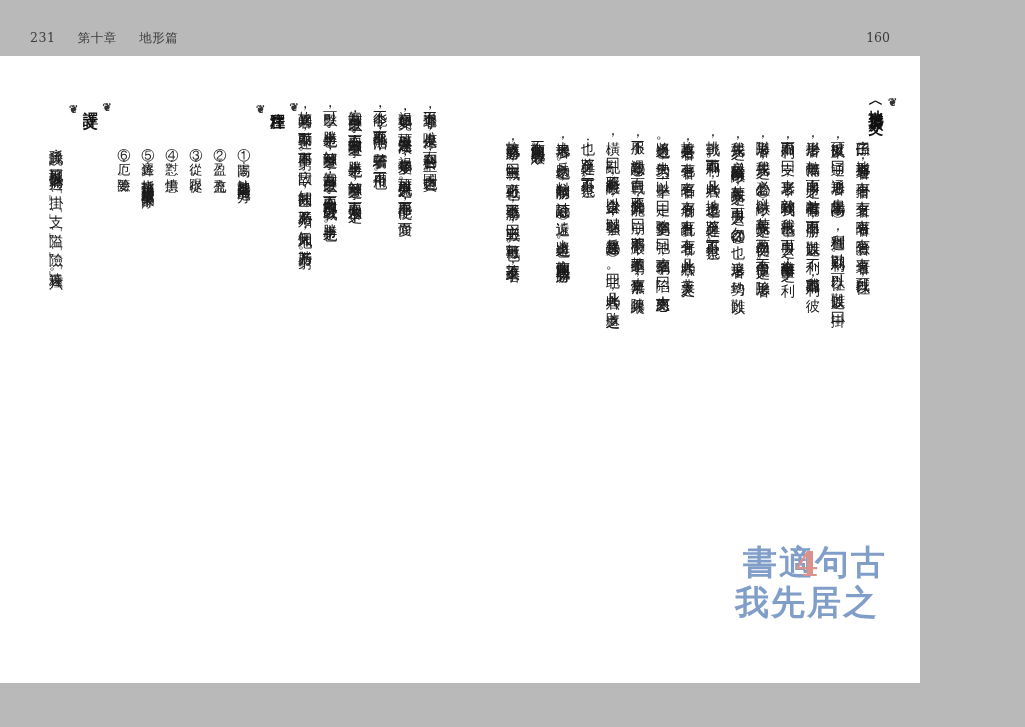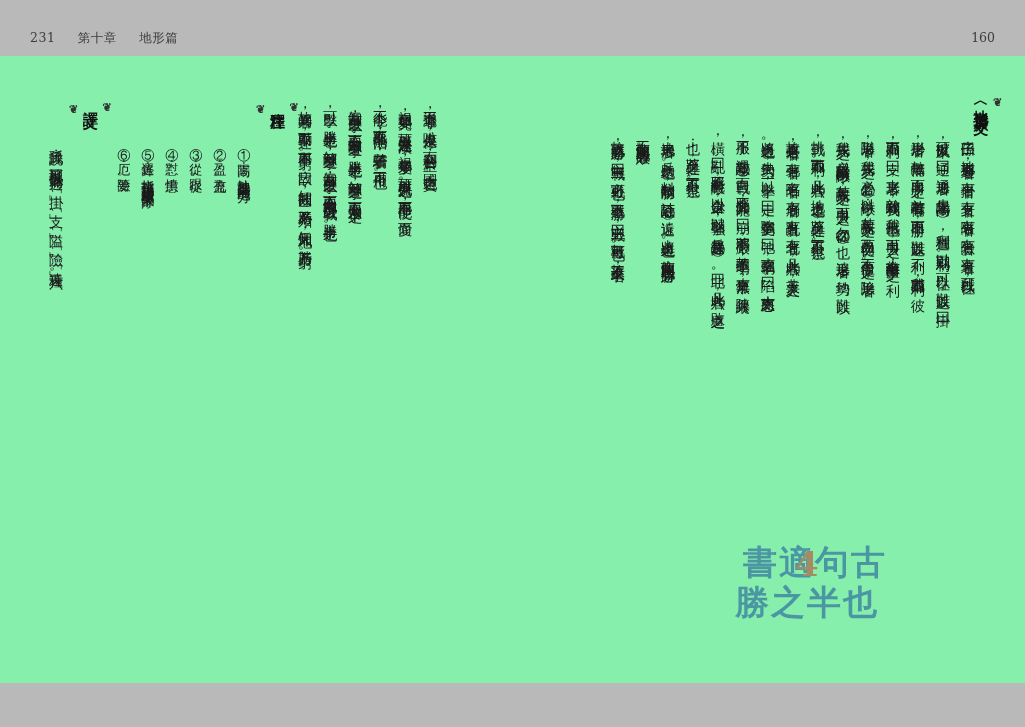--- a/index.html
+++ b/index.html
@@ -5,22 +5,22 @@
   * { box-sizing: border-box; }
   html, body {
     margin: 0; padding: 0;
     width: 1025px; height: 727px;
     background: #b9b9b9;
     font-family: "DejaVu Serif", "Liberation Serif", serif;
     overflow: hidden;
   }
   #page {
     position: relative;
-    width: 1025px; height: 727px;
-    background: #86efac;
+    width: 920px; height: 727px;
+    background: #ffffff;
     overflow: hidden;
   }
   .band {
     position: absolute;
     left: 0; width: 1025px;
     background: #b9b9b9;
   }
   .band-top { top: 0; height: 56px; }
   .band-bottom { top: 683px; height: 44px; }
 
@@ -169,17 +169,17 @@
   <div class="sect-head" style="left:68px; top:100px;">
     <span class="ornament">❦</span>
     <span>譯文</span>
     <span class="ornament bottom">❦</span>
   </div>
 
   <div class="vcol body-col" style="left:44px; top:138px; height:530px;">孫武說：地形可以分為「通」、「掛」、「支」、「隘」、「險」、「遠」六種。</div>
 
   <div class="watermark">
     <span class="wm-line wm1">書適句古</span>
-    <span class="wm-line wm2">勝之半也</span>
+    <span class="wm-line wm2">我先居之</span>
     <span class="wm-red">4</span>
   </div>
 
 </div>
 
 </body></html>

